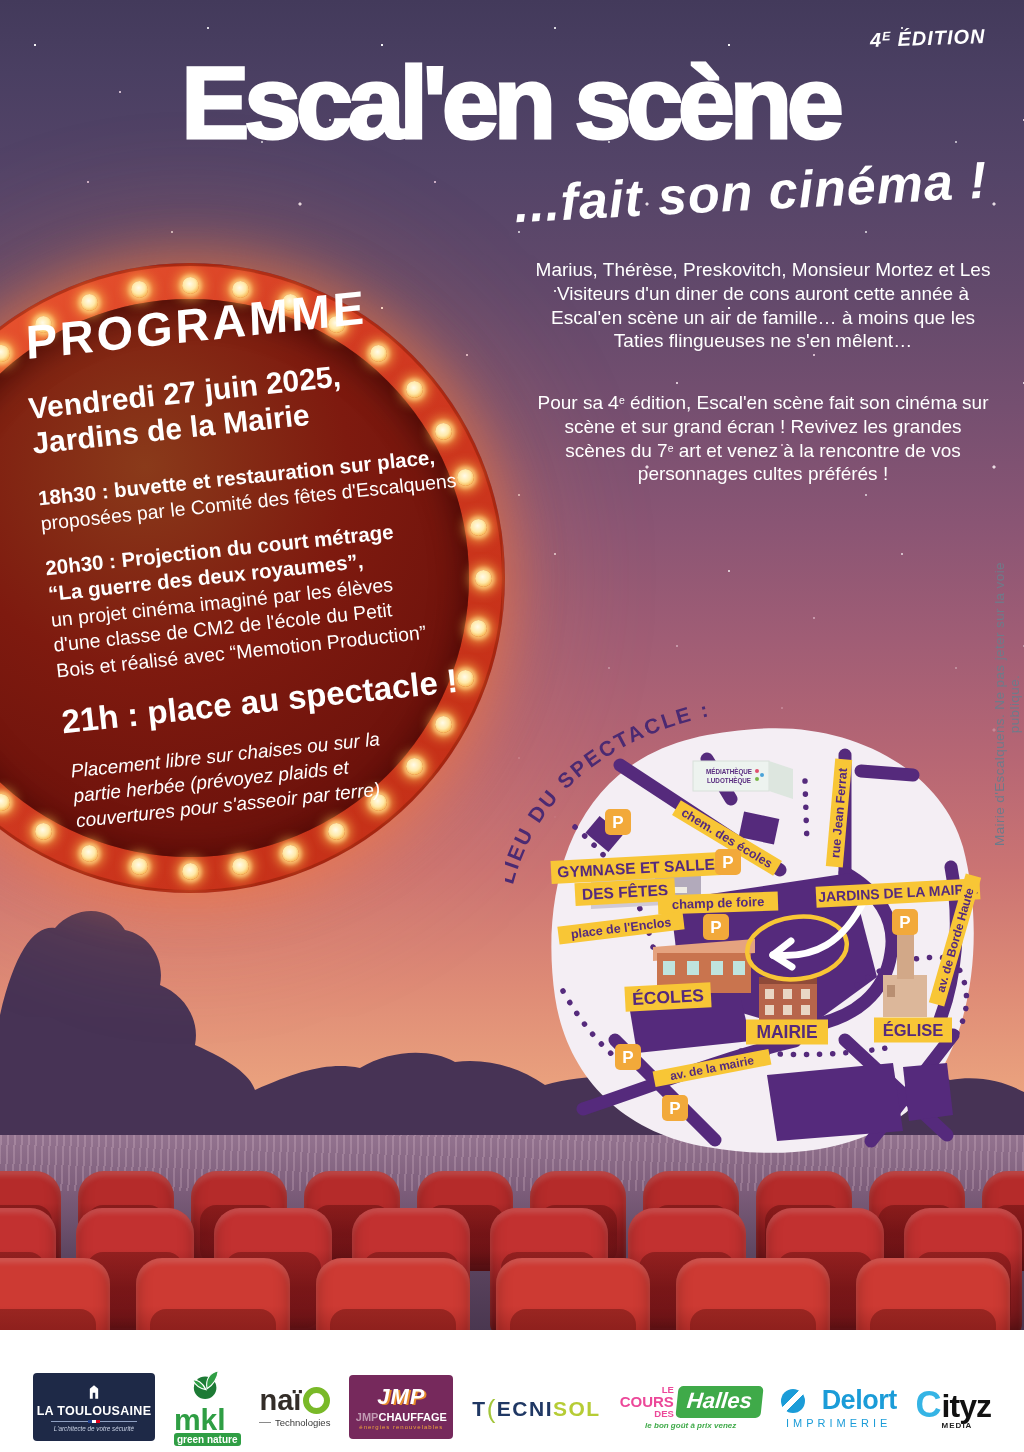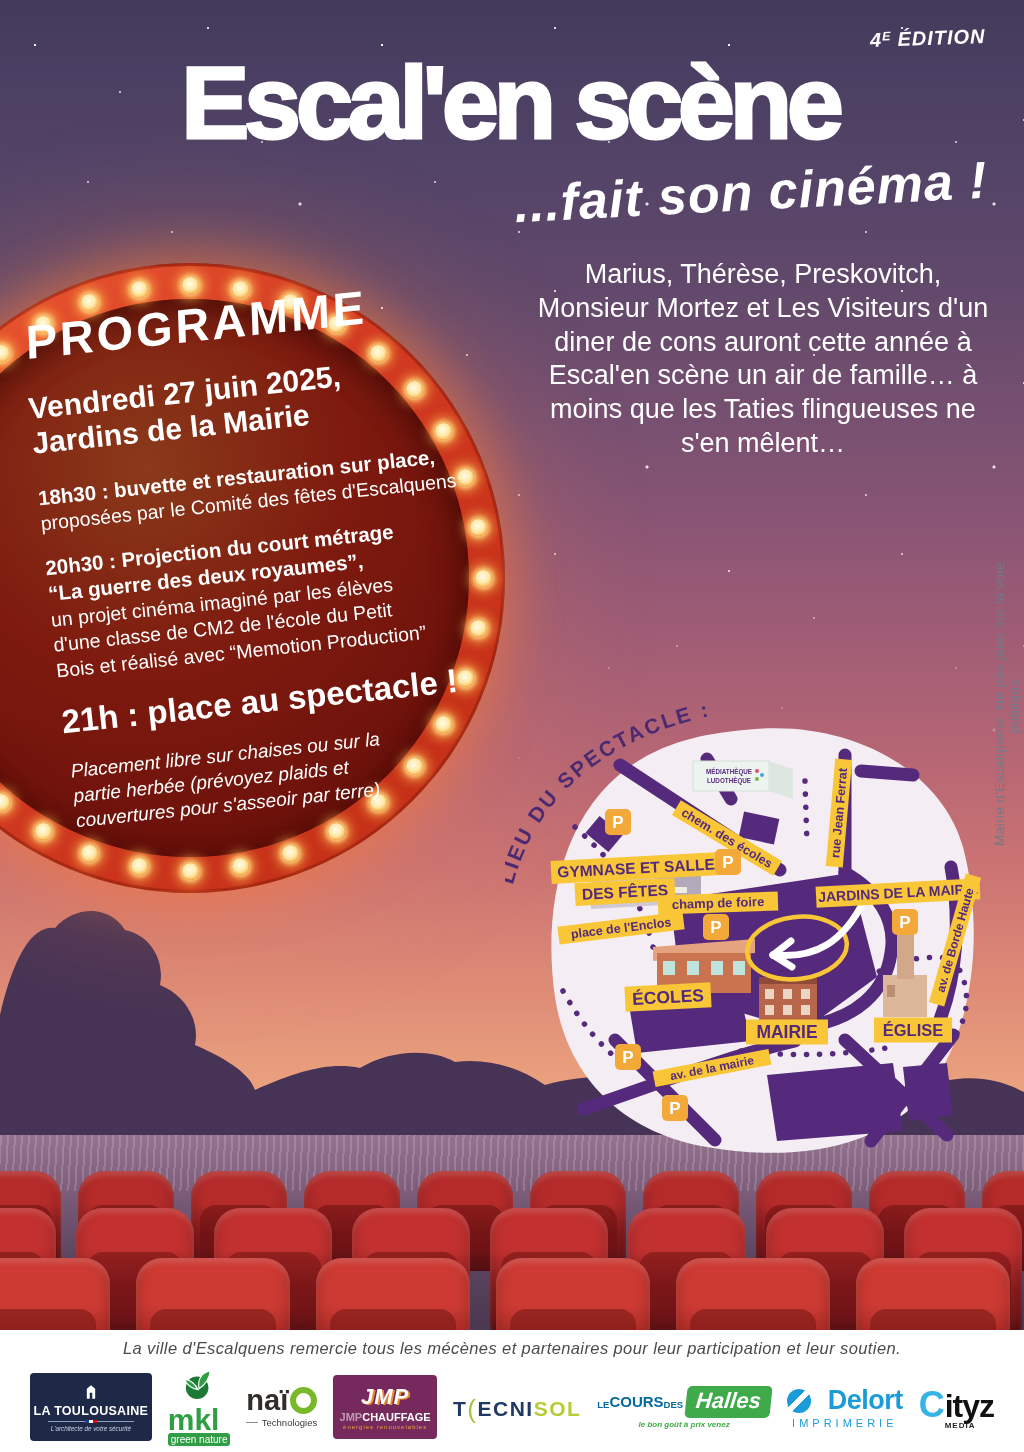--- a/index.html
+++ b/index.html
@@ -59,21 +59,21 @@
   .prog-heading{font-size:47px;font-weight:800;letter-spacing:3px;transform:skewX(-4deg);
     margin:0 0 22px 8px;}
   .prog-date{font-size:30px;font-weight:700;line-height:1.16;margin:0 0 24px 4px;}
   .prog-item{font-size:19.5px;line-height:1.3;margin:0 0 18px 4px;}
   .prog-item .b{font-weight:700;font-size:20.5px;}
   .prog-call{font-size:33px;font-weight:700;margin:20px 0 18px 4px;}
   .prog-note{font-style:italic;font-size:19px;line-height:1.32;max-width:335px;margin-left:8px;}
 
   
   .intro{position:absolute;left:534px;top:258px;width:458px;z-index:6;color:#fff;
-    text-align:center;font-size:27px;line-height:1.25;}
+    text-align:center;font-size:19px;line-height:1.25;}
   .intro p{margin:0 0 38px;}
   .sup{font-size:.55em;vertical-align:.5em;}
 
   
   .map{position:absolute;left:505px;top:695px;width:520px;height:470px;z-index:5;}
   .map text{font-family:"Liberation Sans",sans-serif;}
   .map-heading{font-size:21px;font-weight:700;fill:#4b2a72;letter-spacing:2.5px;}
   .lab-text{fill:#552a7c;font-weight:700;text-anchor:middle;}
   .p-text{fill:#ffffff;font-weight:700;text-anchor:middle;}
   .tiny{fill:#5a2d80;font-weight:700;text-anchor:middle;}
@@ -102,21 +102,21 @@
   .tl-name{font-size:12.5px;font-weight:700;letter-spacing:.3px;}
   .tl-flag{display:flex;align-items:center;gap:0;width:86px;}
   .tl-flag .ln{flex:1;height:1px;background:#8fa0c2;}
   .tl-flag .b{width:4px;height:3px;background:#1f3f8f;}
   .tl-flag .w{width:4px;height:3px;background:#fff;}
   .tl-flag .r{width:4px;height:3px;background:#e2001a;}
   .tl-tag{font-size:6.3px;font-style:italic;color:#c9d2e4;}
 
   .mkl{flex-direction:column;gap:6px;}
   .mkl-name{font-size:30px;font-weight:700;color:#2f9e44;line-height:.9;}
-  .mkl-tag{background:#2f9e44;color:#fff;font-size:10px;font-weight:400;
+  .mkl-tag{background:#2f9e44;color:#fff;font-size:10px;font-weight:700;
     padding:1px 3px;border-radius:3px;}
 
   .naio-name{font-size:29px;font-weight:800;color:#332d28;line-height:1;display:flex;align-items:center;}
   .naio-o{display:inline-block;width:15px;height:15px;border:6px solid #79b928;border-radius:50%;
     margin-left:2px;}
   .naio-tagrow{display:flex;align-items:center;width:100%;gap:4px;margin-top:2px;}
   .naio-tagrow .ln{flex:1;height:1px;background:#8a8a8a;}
   .naio-tag{font-size:9.5px;color:#3a3a3a;}
 
   .jmp{background:#76295c;width:104px;height:64px;border-radius:4px;gap:1px;}
@@ -126,21 +126,21 @@
   .jmp-a{color:#c09ab2;}
   .jmp-b{color:#fff;margin-top:12px;}
   .jmp-tag{font-size:6px;color:#f0a43c;letter-spacing:1px;}
 
   .tecnisol{flex-direction:row;font-size:21px;font-weight:700;letter-spacing:1.5px;align-items:baseline;}
   .tec-t,.tec-ecni{color:#203864;}
   .tec-arc{color:#a3c53a;font-weight:400;font-size:26px;transform:translateY(2px);display:inline-block;}
   .tec-sol{color:#b6cc35;}
 
   .halles .h-row{display:flex;align-items:center;gap:3px;}
-  .h-stack{display:flex;align-items:flex-end;line-height:1;color:#0369a1;font-weight:700;}
+  .h-stack{display:flex;flex-direction:column;align-items:flex-end;line-height:1;color:#ec4899;font-weight:700;}
   .h-l1,.h-l3{font-size:9.5px;}
   .h-l2{font-size:15px;}
   .h-script{background:#3faa49;color:#fff;font-size:22px;font-weight:700;font-style:italic;
     padding:2px 10px 4px;border-radius:5px;transform:skewX(-6deg);}
   .h-tag{font-size:8px;font-style:italic;color:#3faa49;margin-top:2px;font-weight:700;}
 
   .delort .d-row{display:flex;align-items:center;gap:17px;}
   .d-icon{width:24px;height:24px;border-radius:50%;
     background:linear-gradient(135deg,#1b9cd8 40%,#ffffff 40% 58%,#1b9cd8 58%);}
   .d-name{font-size:27px;font-weight:800;color:#1b9cd8;letter-spacing:-.5px;}
@@ -223,20 +223,21 @@
       <div>un projet cinéma imaginé par les élèves</div>
       <div>d'une classe de CM2 de l'école du Petit</div>
       <div>Bois et réalisé avec “Memotion Production”</div>
     </div>
     <div class="prog-call">21h : place au spectacle !</div>
     <div class="prog-note">Placement libre sur chaises ou sur la partie herbée (prévoyez plaids et couvertures pour s'asseoir par terre)</div>
   </div>
 
   <div class="intro">
     <p>Marius, Thérèse, Preskovitch, Monsieur Mortez et Les Visiteurs d'un diner de cons auront cette année à Escal'en scène un air de famille… à moins que les Taties flingueuses ne s'en mêlent…</p>
+    <p><span>Pour sa 4</span><span class="sup">e</span><span> édition, Escal'en scène fait son cinéma sur scène et sur grand écran ! Revivez les grandes scènes du 7</span><span class="sup">e</span><span> art et venez à la rencontre de vos personnages cultes préférés !</span></p>
   </div>
 
   <svg class="map" viewBox="0 0 520 470">
     <defs>
         <path id="arc" d="M 8 190 C 28 112 88 46 210 20" fill="none"></path>
       </defs>
 
     <path fill="#f4eef4" d="M 250 34 C 345 26 436 74 458 152 C 478 228 472 330 424 394 C 374 458 282 466 202 452
          C 118 438 62 382 50 302 C 38 220 54 122 124 72 C 164 44 204 38 250 34 Z"></path>
 
@@ -420,21 +421,20 @@
       <div class="seat" style="left: 904px; top: 1208px; width: 118px; height: 128px; z-index: 2; background: linear-gradient(rgb(194, 49, 48) 0%, rgb(194, 49, 48) 32%, rgb(141, 29, 31) 62%, rgb(110, 20, 24) 100%);"></div>
       <div class="seat" style="left: -44px; top: 1258px; width: 154px; height: 150px; z-index: 3; background: linear-gradient(rgb(205, 58, 51) 0%, rgb(205, 58, 51) 32%, rgb(151, 33, 31) 62%, rgb(110, 20, 24) 100%);"></div>
       <div class="seat" style="left: 136px; top: 1258px; width: 154px; height: 150px; z-index: 3; background: linear-gradient(rgb(205, 58, 51) 0%, rgb(205, 58, 51) 32%, rgb(151, 33, 31) 62%, rgb(110, 20, 24) 100%);"></div>
       <div class="seat" style="left: 316px; top: 1258px; width: 154px; height: 150px; z-index: 3; background: linear-gradient(rgb(205, 58, 51) 0%, rgb(205, 58, 51) 32%, rgb(151, 33, 31) 62%, rgb(110, 20, 24) 100%);"></div>
       <div class="seat" style="left: 496px; top: 1258px; width: 154px; height: 150px; z-index: 3; background: linear-gradient(rgb(205, 58, 51) 0%, rgb(205, 58, 51) 32%, rgb(151, 33, 31) 62%, rgb(110, 20, 24) 100%);"></div>
       <div class="seat" style="left: 676px; top: 1258px; width: 154px; height: 150px; z-index: 3; background: linear-gradient(rgb(205, 58, 51) 0%, rgb(205, 58, 51) 32%, rgb(151, 33, 31) 62%, rgb(110, 20, 24) 100%);"></div>
       <div class="seat" style="left: 856px; top: 1258px; width: 154px; height: 150px; z-index: 3; background: linear-gradient(rgb(205, 58, 51) 0%, rgb(205, 58, 51) 32%, rgb(151, 33, 31) 62%, rgb(110, 20, 24) 100%);"></div>
     </div>
 
   <div class="footer">
-    <div class="thanks">La ville d'Escalquens remercie tous les mécènes et partenaires pour leur participation et leur soutien.</div>
     <div class="sponsors">
 
       <div class="logo toulousaine">
         <svg width="20" height="20" viewBox="0 0 24 24">
           <path d="M7 20 V8 L12 4 L17 8 V20 H13.5 V13 H10.5 V20 Z" fill="#fff"></path>
           </svg>
         <div class="tl-name">LA TOULOUSAINE</div>
         <div class="tl-flag">
             <span class="ln"></span>
             <span class="b"></span>

